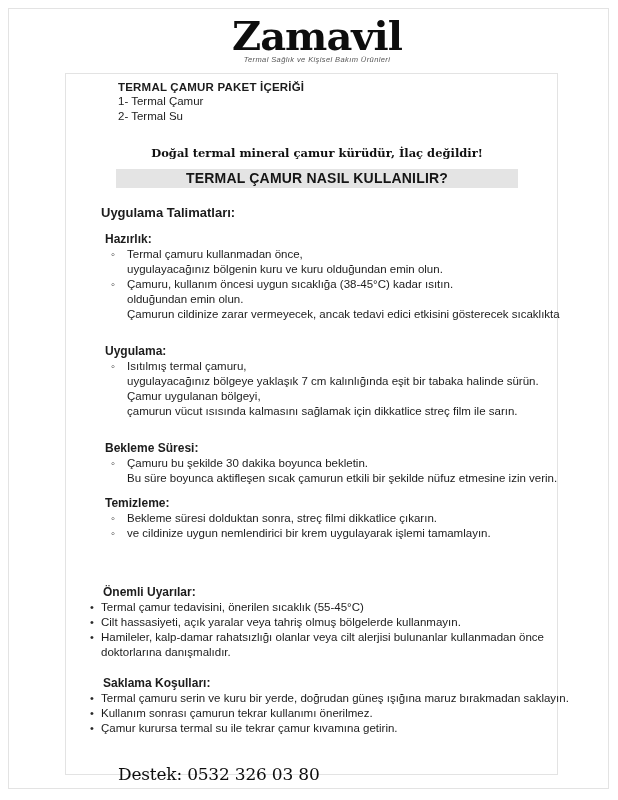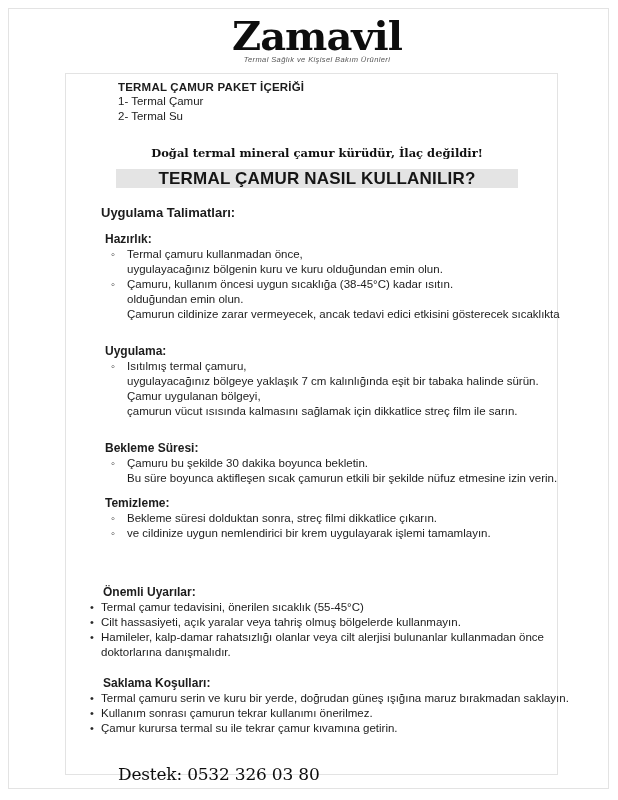--- a/index.html
+++ b/index.html
@@ -24,21 +24,21 @@
   .package-heading{font-weight:bold;font-size:11.5px;line-height:14px;letter-spacing:.2px;}
   .package-item{font-size:11.5px;line-height:15px;}
 
   .disclaimer{
     margin-top:22px;text-align:center;
     font-family:"DejaVu Serif","Liberation Serif",serif;
     font-weight:bold;font-size:11.5px;line-height:14px;color:#111;
   }
   .banner{
     width:370px;margin:9px auto 0;background:#e4e4e4;
-    text-align:center;font-weight:bold;font-size:17px;line-height:13px;
+    text-align:center;font-weight:bold;font-size:14px;line-height:13px;
     padding:3px 16px;letter-spacing:.2px;color:#151515;
   }
   .instructions-title{margin:17px 0 0 93px;font-weight:bold;font-size:13px;line-height:15px;}
 
   .section{margin-left:95px;}
   .section.circle{margin-left:97px;}
   .section-heading{font-weight:bold;font-size:12px;line-height:15px;}
   .bullet-item{display:flex;align-items:flex-start;}
   .section.circle .bullet-item{margin-left:5px;}
   .section.disc .bullet-item{margin-left:-13px;}

